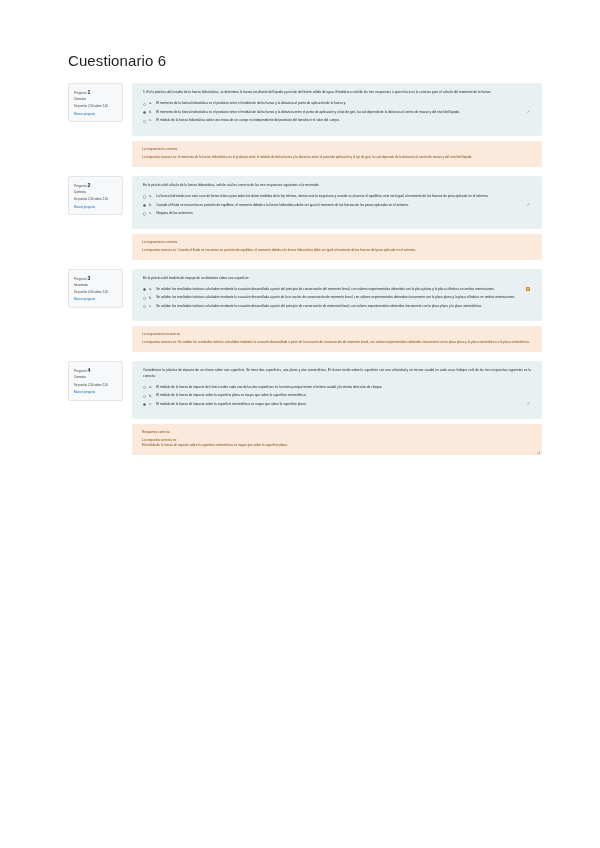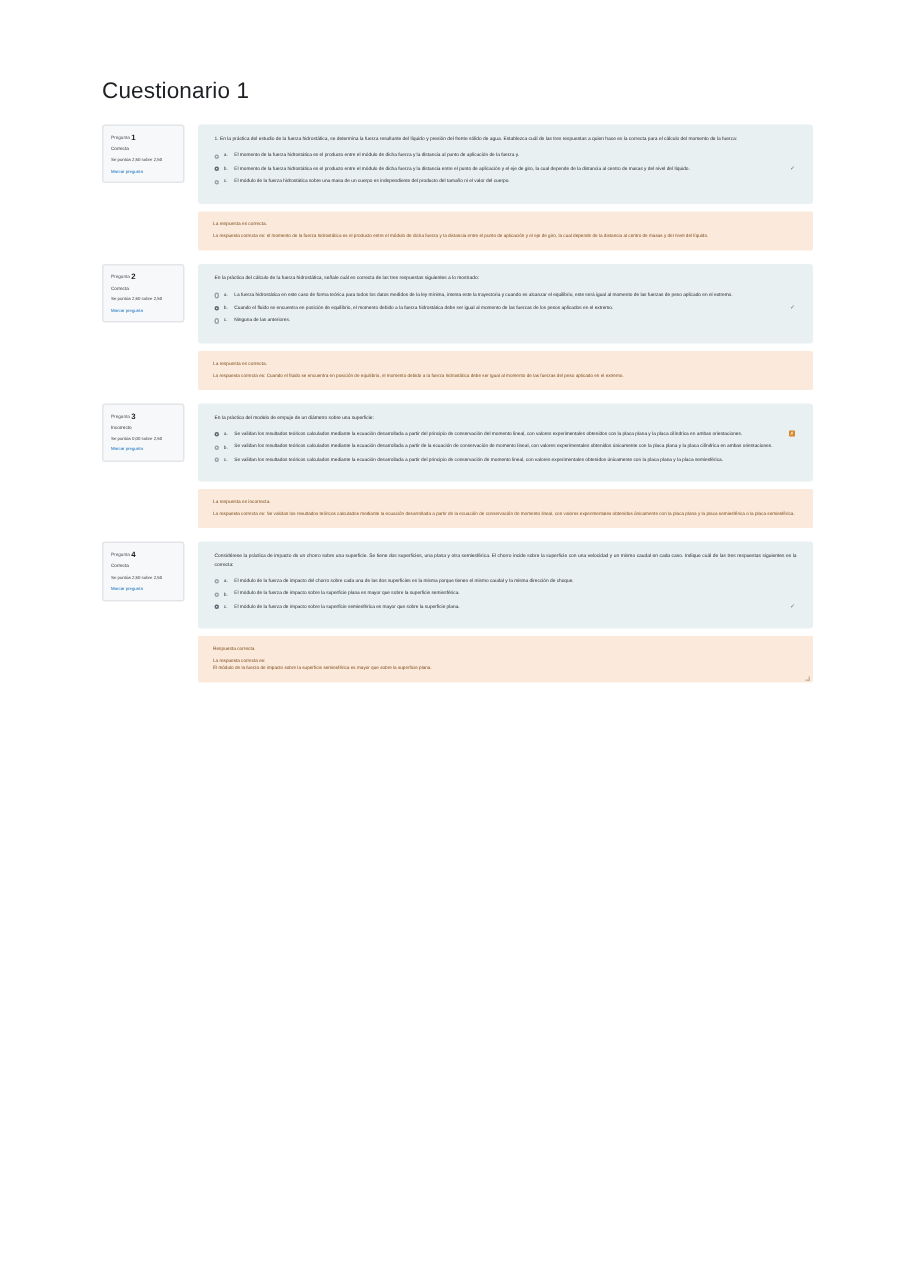--- a/index.html
+++ b/index.html
@@ -176,21 +176,21 @@
     width: 3px; height: 3px;
     border-right: 0.5px solid #c9b79f;
     border-bottom: 0.5px solid #c9b79f;
   }
 </style>
 </head>
 <body>
 
 <div class="page">
 
-  <h1 class="page-title">Cuestionario 1</h1>
+  <h1 class="page-title">Cuestionario 6</h1>
 
   <div class="qblock">
     <div class="qinfo">
       <div class="qnum"><span>Pregunta</span> <b>1</b></div>
       <div class="qstate">Correcta</div>
       <div class="qmarks">Se puntúa 2,50 sobre 2,50</div>
       <div class="qlink">Marcar pregunta</div>
     </div>
     <div class="qbody">
       <div class="qtext">1. En la práctica del estudio de la fuerza hidrostática, se determina la fuerza resultante del líquido y presión del frente sólido de agua. Establezca cuál de las tres respuestas a quien hace es la correcta para el cálculo del momento de la fuerza:</div>

